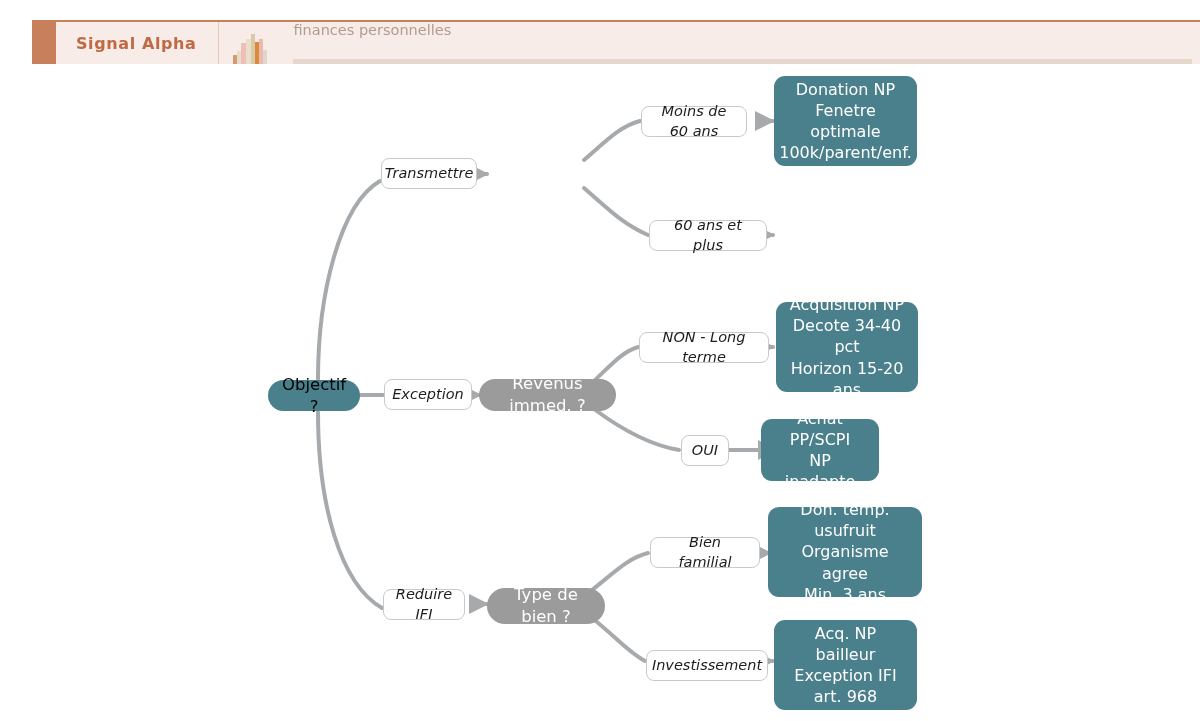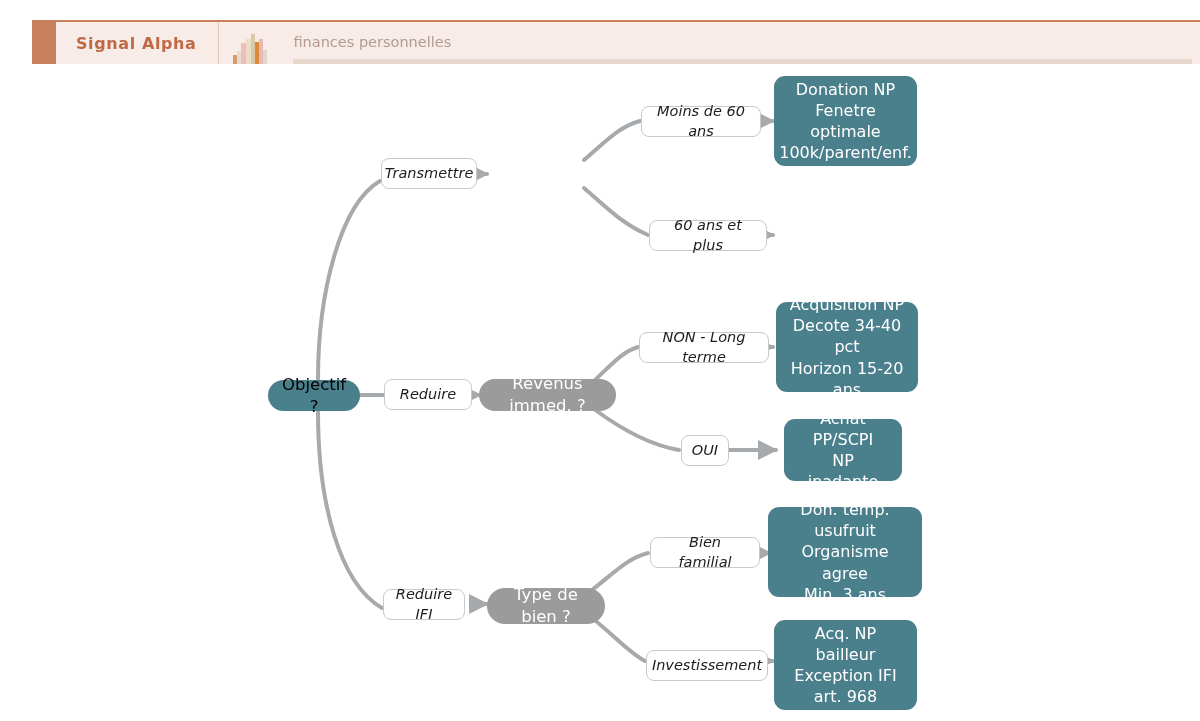--- a/index.html
+++ b/index.html
@@ -55,21 +55,21 @@
     height: 100%;
     box-sizing: border-box;
   }
   #logo-icon {
     display: block;
   }
   #subtitle-block {
     flex: 1 1 auto;
     display: flex;
     flex-direction: column;
-    justify-content: flex-end;
+    justify-content: space-between;
     padding-left: 10px;
     padding-right: 8px;
     min-width: 0;
   }
   #subtitle-text {
     color: #b39b90;
     font-size: 14.5px;
     white-space: nowrap;
   }
   #subtitle-rule {
@@ -208,42 +208,42 @@
       <path d="M 760 489 L 770 489" marker-end="url(#arrow)"></path>
       <path d="M 765 597 L 773 597" marker-end="url(#arrow)"></path>
     </g>
   </svg>
 
   <div class="node root" style="left:268px; top:316px; width:92px; height:31px;">Objectif ?</div>
 
   <div class="node edgelabel" style="left:381px; top:94px; width:96px; height:31px;">Transmettre</div>
 
 
-  <div class="node edgelabel" style="left:641px; top:42px; width:120px; height:31px;">Moins de 60 ans</div>
+  <div class="node edgelabel" style="left:641px; top:42px; width:106px; height:31px;">Moins de 60 ans</div>
 
   <div class="node result" style="left:774px; top:12px; width:143px; height:90px;">Donation NP
 Fenetre optimale
 100k/parent/enf.</div>
 
   <div class="node edgelabel" style="left:649px; top:156px; width:118px; height:31px;text-align:center;">60 ans et plus</div>
 
 
-  <div class="node edgelabel" style="left:384px; top:315px; width:88px; height:31px;">Reduire</div>
+  <div class="node edgelabel" style="left:384px; top:315px; width:88px; height:31px;">Exception</div>
 
   <div class="node decision" style="left:479px; top:315px; width:137px; height:32px;">Revenus immed. ?</div>
 
   <div class="node edgelabel" style="left:639px; top:268px; width:130px; height:31px;">NON - Long terme</div>
 
   <div class="node result" style="left:776px; top:238px; width:142px; height:90px;">Acquisition NP
 Decote 34-40 pct
 Horizon 15-20 ans</div>
 
   <div class="node edgelabel" style="left:681px; top:371px; width:48px; height:31px;">OUI</div>
 
-  <div class="node result" style="left:784px; top:355px; width:118px; height:62px;">Achat PP/SCPI
+  <div class="node result" style="left:761px; top:355px; width:118px; height:62px;">Achat PP/SCPI
 NP inadapte</div>
 
   <div class="node edgelabel" style="left:383px; top:525px; width:82px; height:31px;">Reduire IFI</div>
 
   <div class="node decision" style="left:487px; top:524px; width:118px; height:36px;">Type de bien ?</div>
 
   <div class="node edgelabel" style="left:650px; top:473px; width:110px; height:31px;">Bien familial</div>
 
   <div class="node result" style="left:768px; top:443px; width:154px; height:90px;">Don. temp. usufruit
 Organisme agree

